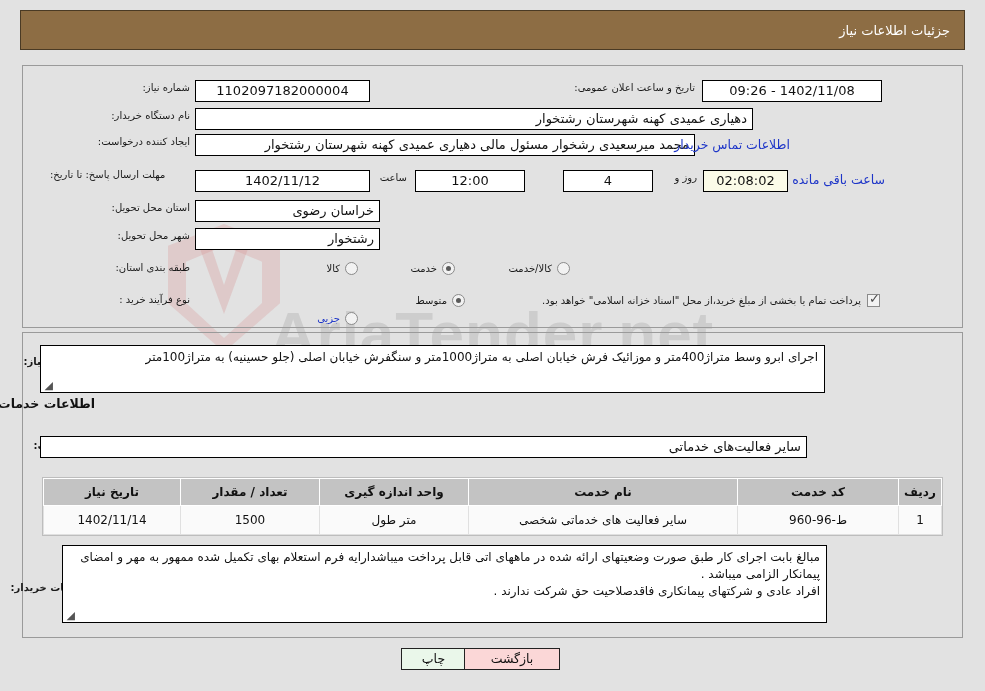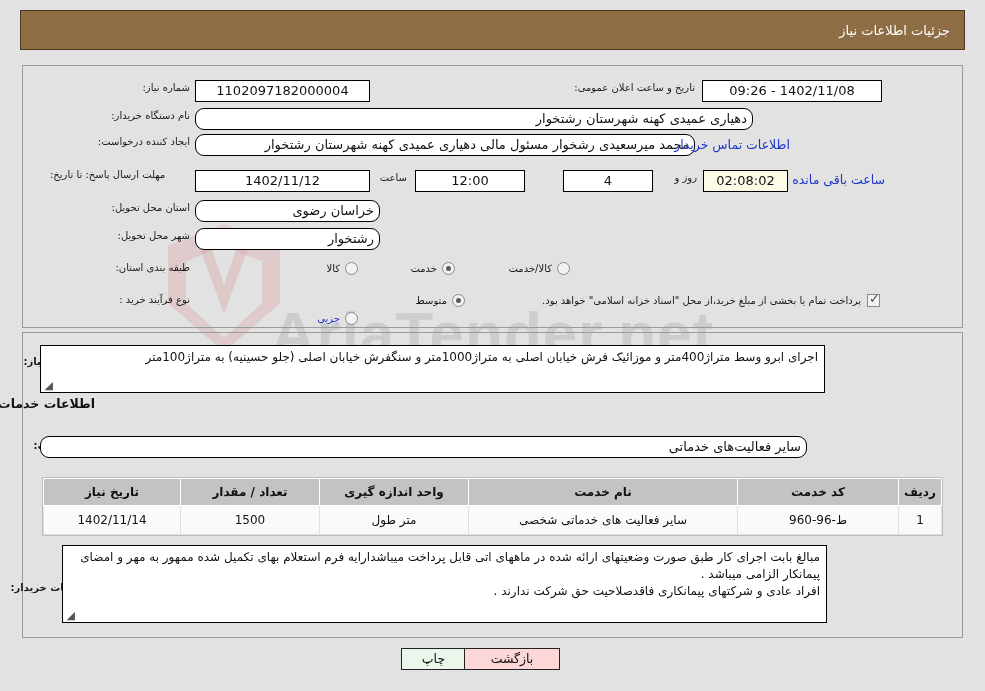--- a/index.html
+++ b/index.html
@@ -122,21 +122,21 @@
     box-sizing: border-box;
     height: 22px;
     line-height: 20px;
     font-size: 13px;
     color: #111111;
     padding: 0 5px;
     overflow: hidden;
     white-space: nowrap;
   }
   .box.center { text-align: center; }
-  .box.right  { text-align: right; border-radius: 9px; }
+  .box.right  { text-align: right; }
   .box.cream  { background: #fbfbe8; text-align: center; }
   .link {
     color: #1d35c8;
     font-size: 12.5px;
     text-decoration: none;
     white-space: nowrap;
     cursor: pointer;
   }
   .bluelbl { color: #1d35c8; font-size: 12.5px; white-space: nowrap; }
 

